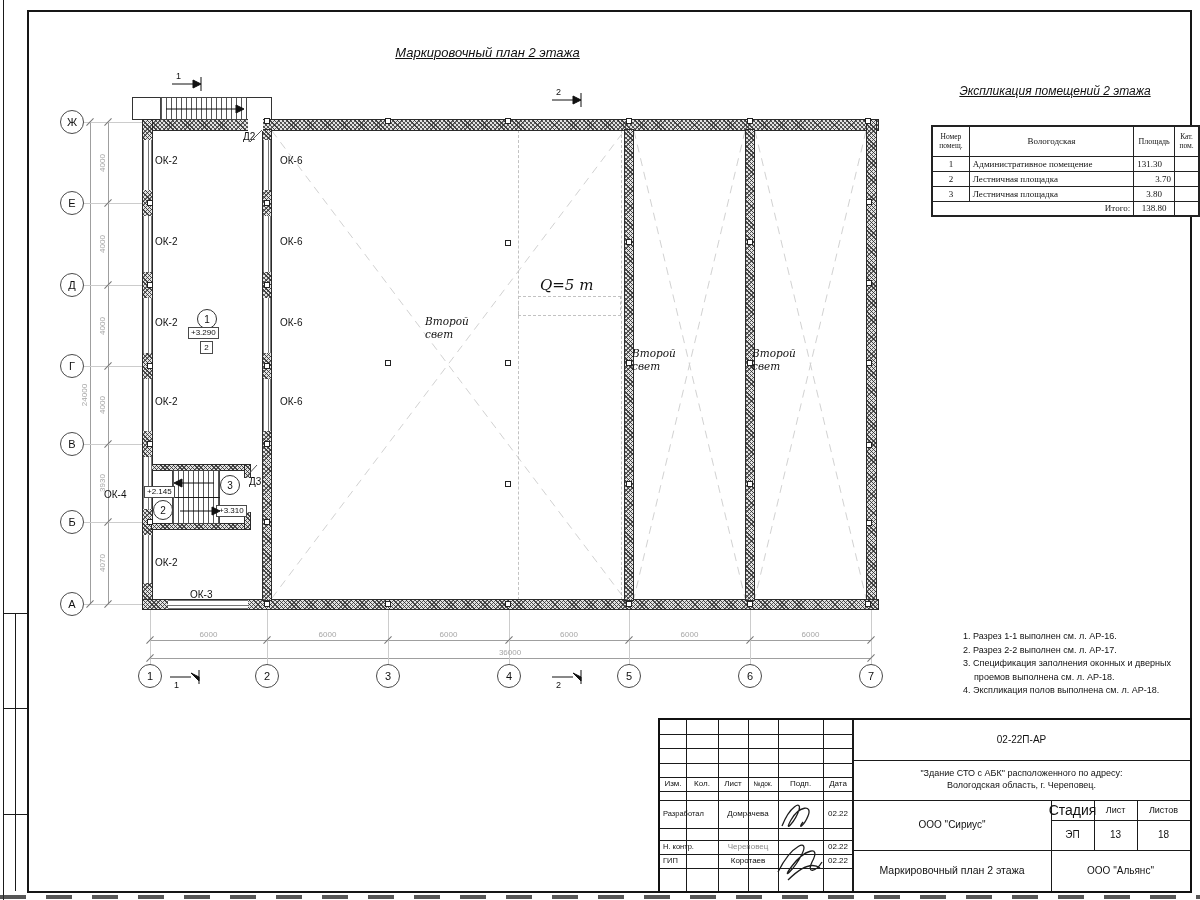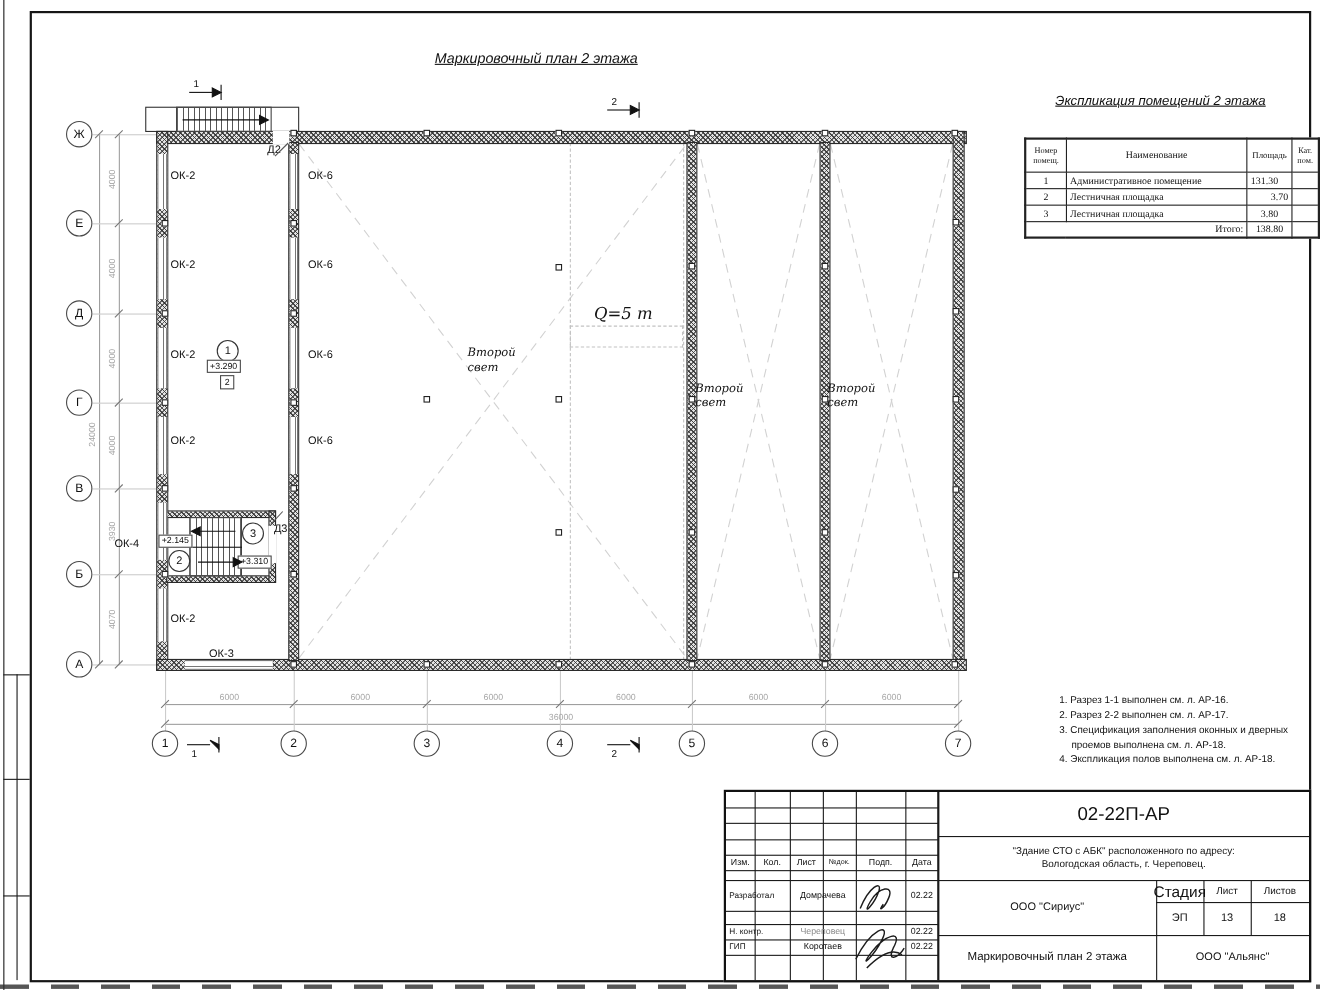--- a/index.html
+++ b/index.html
@@ -141,21 +141,21 @@
   <div class="dline" style="left:150px;top:658px;width:721px;height:1px"></div>
   <div class="dline" style="left:90px;top:122px;width:1px;height:482px"></div>
   <div class="dline" style="left:108px;top:122px;width:1px;height:482px"></div>
 
   <div class="abs" style="left:931px;top:125px;z-index:5">
     <table class="expl" style="border:2px solid #222">
       <thead>
         <tr style="height:30px;font-size:7.5px">
           <th style="width:30px;white-space:pre-line;text-align:center">Номер
 помещ.</th>
-          <th style="width:160px;font-size:9px;text-align:center">Наименование</th>
+          <th style="width:160px;font-size:9px;text-align:center">Вологодская</th>
           <th style="width:34px;font-size:8px;text-align:center">Площадь</th>
           <th style="width:17px;white-space:pre-line;text-align:center">Кат.
 пом.</th>
         </tr>
       </thead>
       <tbody id="expl-body">
           <tr style="height: 15px; font-size: 9px;">
             <td style="text-align: center;">1</td>
             <td style="text-align: left;">Административное помещение</td>
             <td style="">131.30</td>
@@ -229,21 +229,21 @@
     <div class="cell" style="left:163px;top:134px;width:30px;height:14px;font-size:8px">02.22</div>
 
     <div class="hl" style="left:193px;top:40px;width:337px"></div>
     <div class="hl" style="left:193px;top:80px;width:337px"></div>
     <div class="hl" style="left:391px;top:100px;width:139px"></div>
     <div class="hl" style="left:193px;top:130px;width:337px"></div>
     <div class="vl" style="left:391px;top:80px;height:91px"></div>
     <div class="vl" style="left:434px;top:80px;height:50px"></div>
     <div class="vl" style="left:477px;top:80px;height:50px"></div>
 
-    <div class="cell" style="left:193px;top:0;width:337px;height:40px;font-size:17px">02-22П-АР</div>
+    <div class="cell" style="left:193px;top:0;width:337px;height:40px;font-size:10px">02-22П-АР</div>
     <div class="abs" style="left:193px;top:40px;width:337px;height:40px;display:flex;flex-direction:column;align-items:center;justify-content:center;font-size:9px;line-height:1.3">
       <div>"Здание СТО с АБК" расположенного по адресу:</div>
       <div>Вологодская область, г. Череповец.</div>
     </div>
     <div class="cell" style="left:193px;top:80px;width:198px;height:50px;font-size:10px">ООО "Сириус"</div>
     <div class="cell" style="left:391px;top:80px;width:43px;height:20px;font-size:14px">Стадия</div>
     <div class="cell" style="left:434px;top:80px;width:43px;height:20px;font-size:9px">Лист</div>
     <div class="cell" style="left:477px;top:80px;width:53px;height:20px;font-size:9px">Листов</div>
     <div class="cell" style="left:391px;top:100px;width:43px;height:30px;font-size:10px">ЭП</div>
     <div class="cell" style="left:434px;top:100px;width:43px;height:30px;font-size:10px">13</div>

